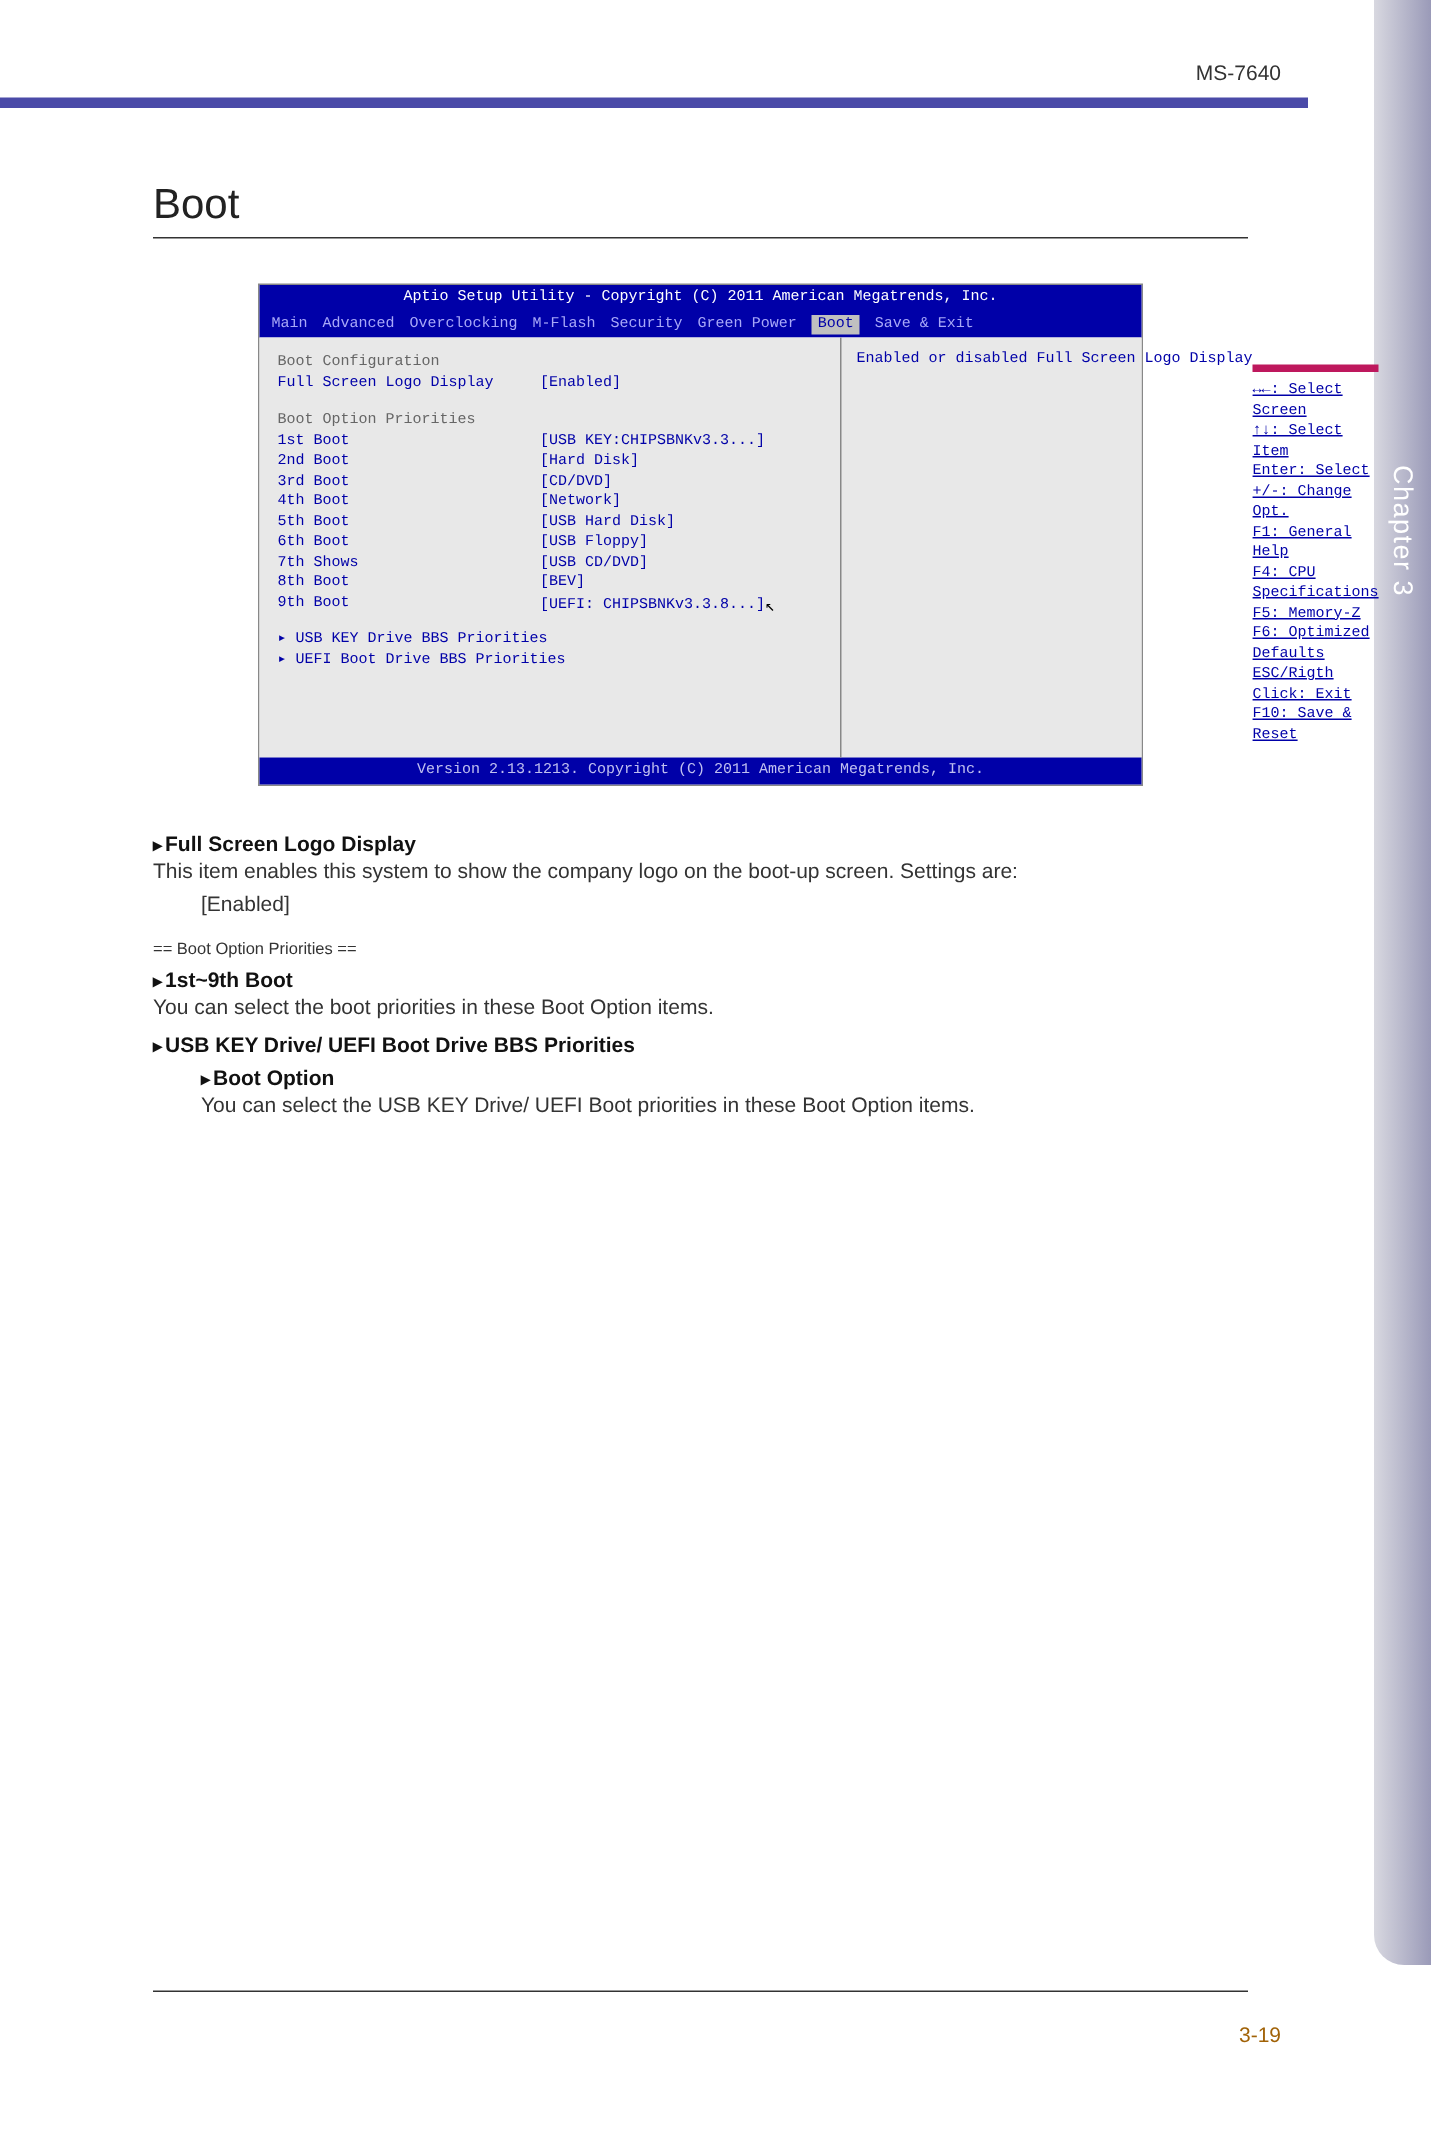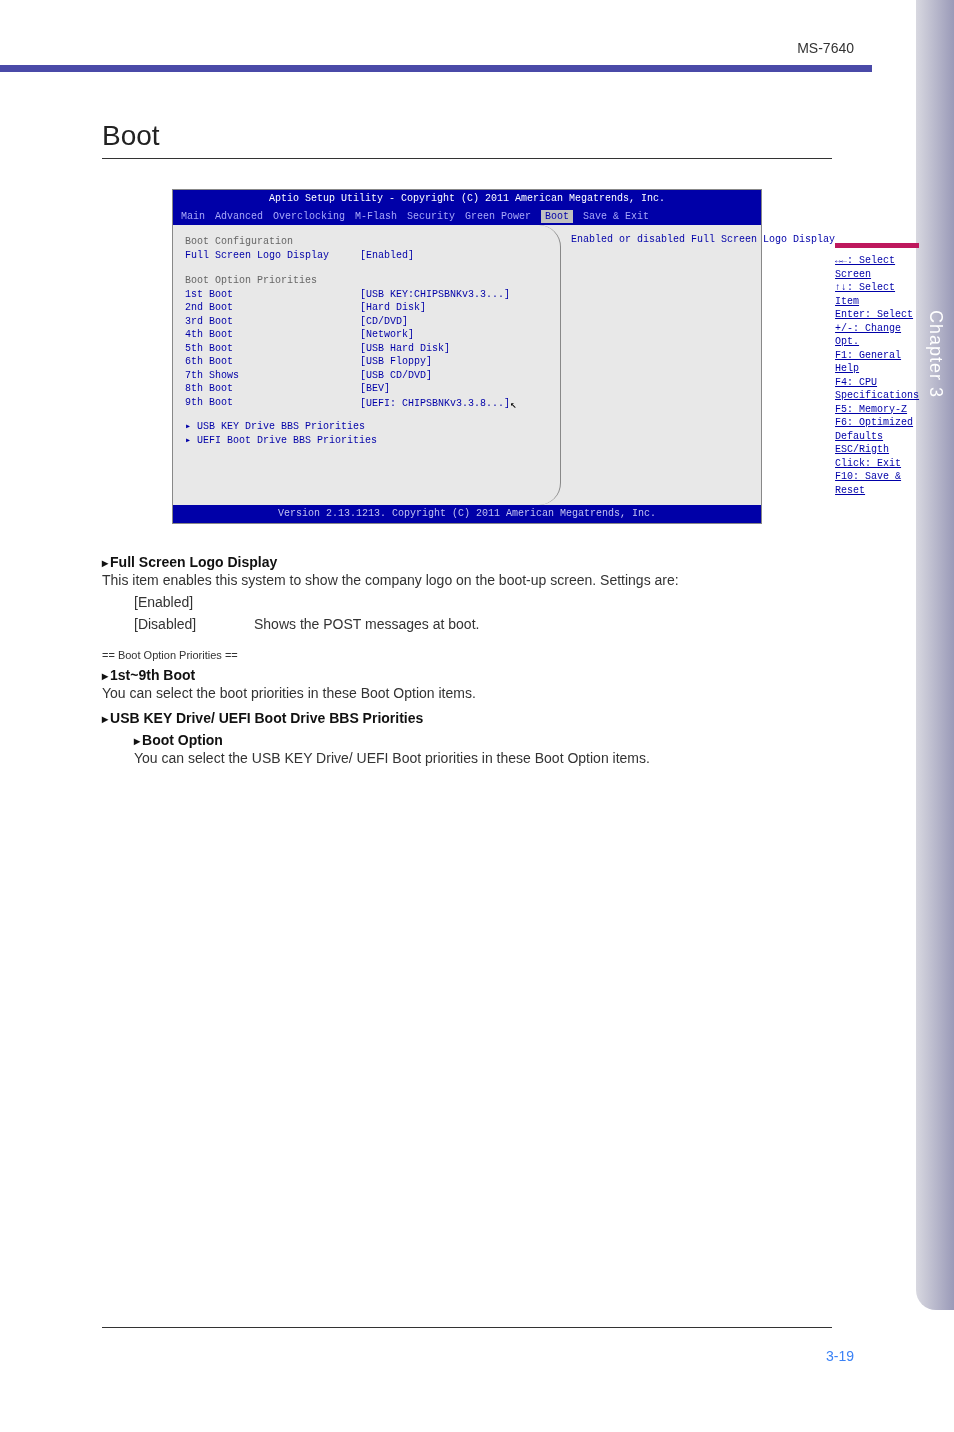--- a/index.html
+++ b/index.html
@@ -69,21 +69,20 @@
     .bios-body {
       display: flex;
       background: #e8e8e8;
       min-height: 280px;
     }
     .bios-main {
       flex: 1;
       padding: 8px 12px;
       color: #0000a8;
       border-right: 1px solid #888;
-      border-radius: 22px;
     }
     .bios-side {
       width: 200px;
       padding: 8px 10px;
       color: #0000a8;
       display: flex;
       flex-direction: row;
     }
     .bios-side-top { flex: 0 0 auto; }
     .bios-side-bottom { margin-top: auto; border-top: 5px solid #be185d; padding-top: 6px; text-decoration: underline; }
@@ -141,21 +140,21 @@
       color: #fff;
       font-size: 18px;
       margin-top: 310px;
       letter-spacing: 1px;
     }
     .page-number {
       position: absolute;
       bottom: 68px;
       right: 100px;
       font-size: 14px;
-      color: #3b82f6;
+      color: #a16207;
     }
     .footer-line {
       position: absolute;
       bottom: 104px;
       left: 102px;
       width: 730px;
       height: 1px;
       background: #333;
     }
   </style>
@@ -251,24 +250,20 @@
     </div>
     <div class="bios-footer">Version 2.13.1213. Copyright (C) 2011 American Megatrends, Inc.</div>
   </div>
 
   <div class="doc-item-heading">Full Screen Logo Display</div>
   <div class="doc-text">This item enables this system to show the company logo on the boot-up screen. Settings are:</div>
   <div class="def-table">
     <div class="def-row">
       <span class="def-key">[Enabled]</span>
     </div>
-    <div class="def-row">
-      <span class="def-key">[Disabled]</span>
-      <span>Shows the POST messages at boot.</span>
-    </div>
   </div>
 
   <div class="section-sep">== Boot Option Priorities ==</div>
 
   <div class="doc-item-heading">1st~9th Boot</div>
   <div class="doc-text">You can select the boot priorities in these Boot Option items.</div>
 
   <div class="doc-item-heading">USB KEY Drive/ UEFI Boot Drive BBS Priorities</div>
 
   <div class="indent2">

